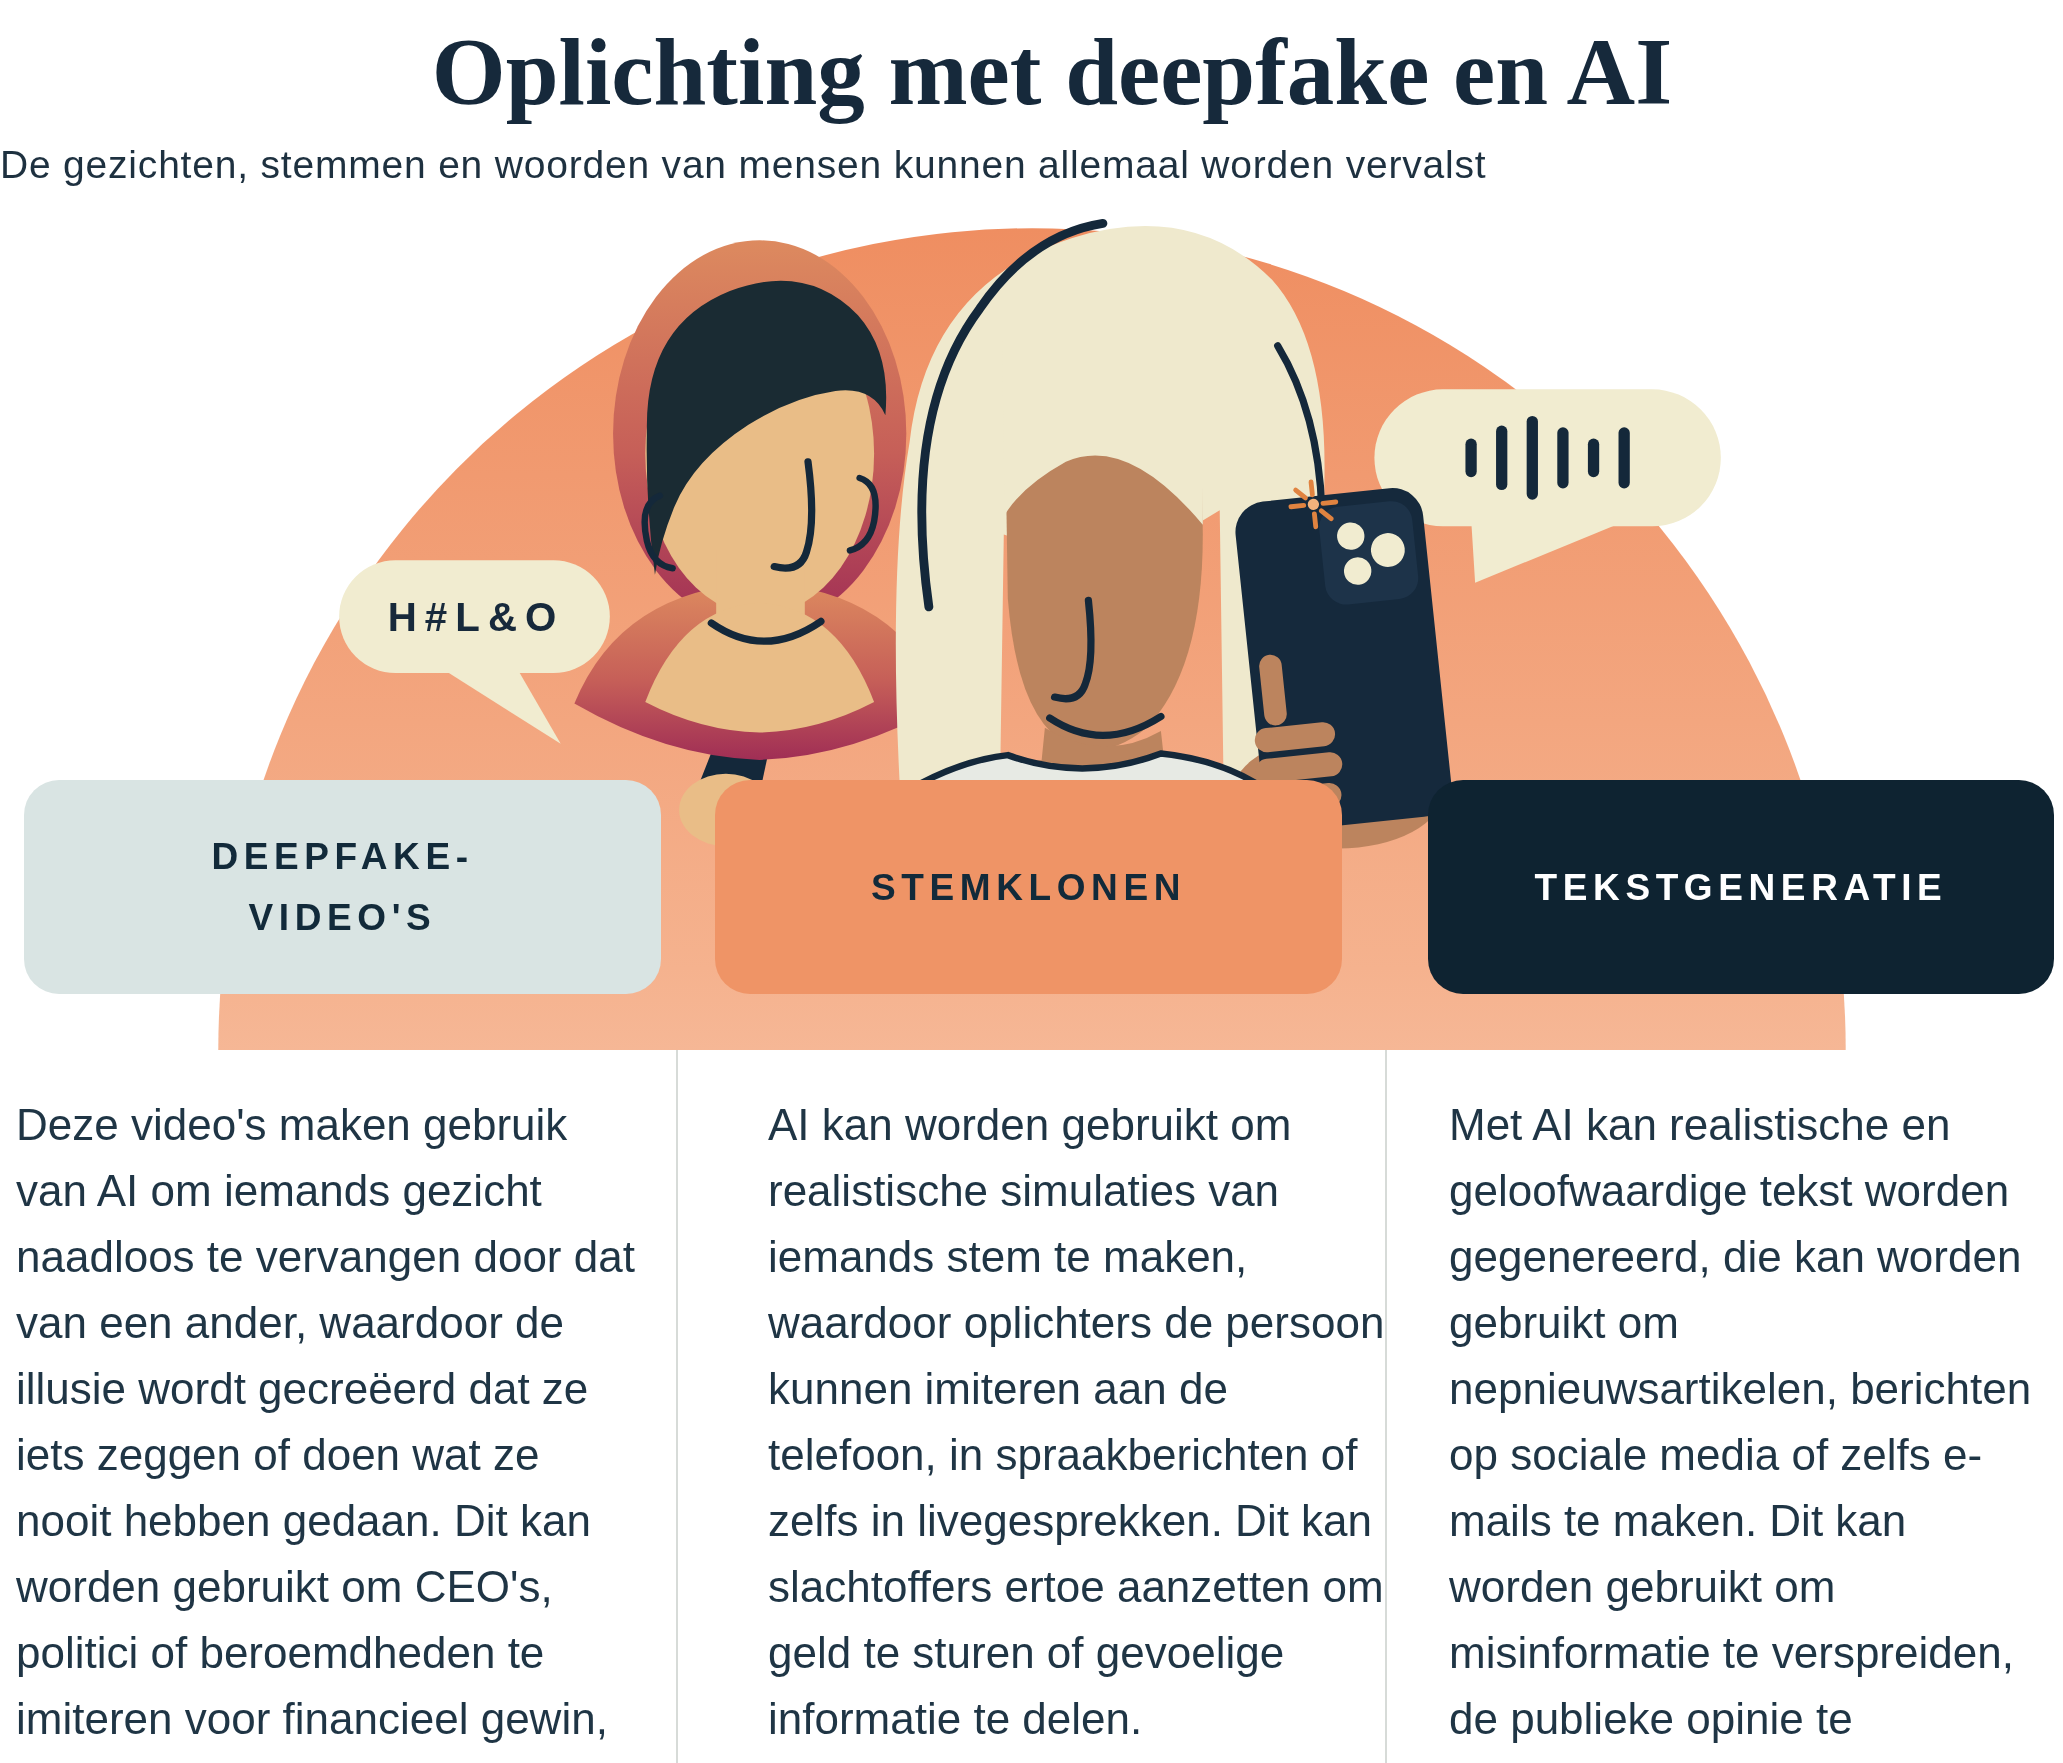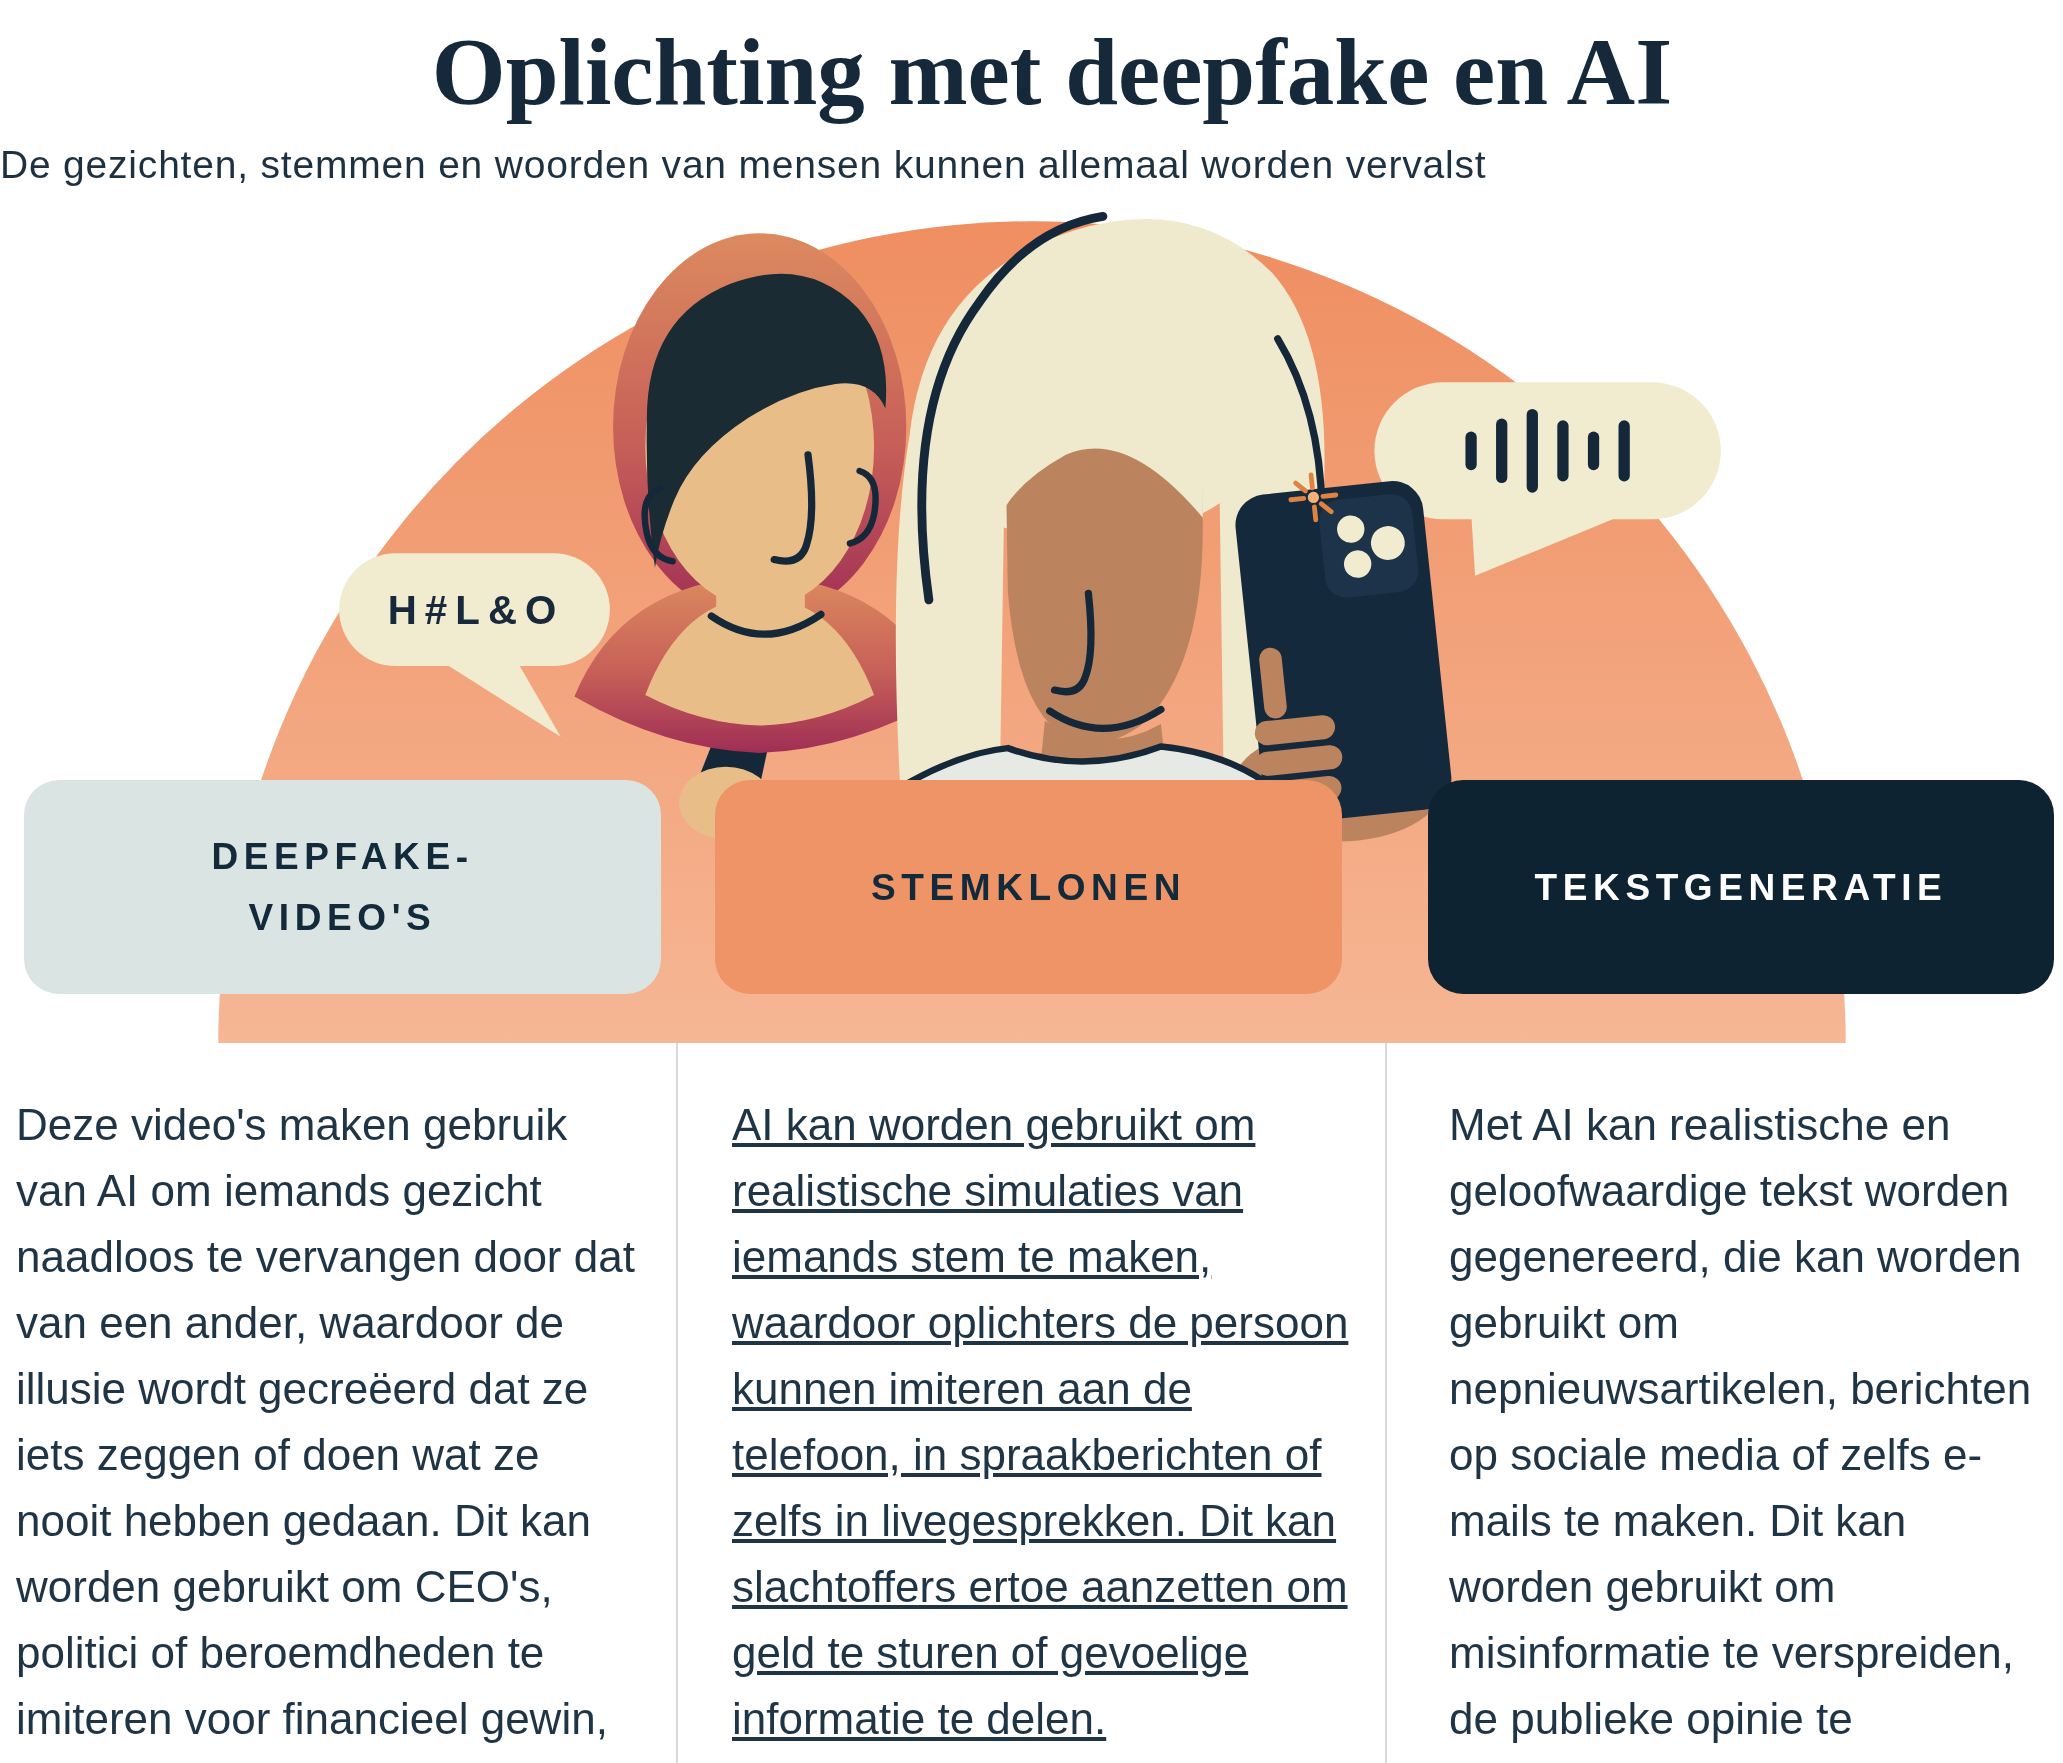--- a/index.html
+++ b/index.html
@@ -10,21 +10,21 @@
   .page-title{
     position:absolute;top:0;left:8px;width:2064px;text-align:center;
     font-family:"Liberation Serif", serif;font-weight:700;
     font-size:95px;line-height:121px;color:#16293b;margin:12px;
   }
   .subtitle{
     position:absolute;top:143px;left:0;width:2064px;
     font-size:39px;letter-spacing:0.8px;color:#1e3140;margin:0;
   }
   .illustration{
-    position:absolute;top:189px;left:0;width:1700px;height:854px;z-index:1;
+    position:absolute;top:196px;left:0;width:1700px;height:854px;z-index:1;
   }
   .cards{position:absolute;top:0;left:0;z-index:2;}
   .card{
     position:absolute;top:780px;height:214px;border-radius:35px;
     display:flex;align-items:center;justify-content:center;text-align:center;
   }
   .card-title{
     font-weight:700;font-size:37px;letter-spacing:5.6px;line-height:61px;
     max-width:379px;
   }
@@ -37,21 +37,21 @@
   .divider{
     position:absolute;top:780px;height:984px;width:1.6px;background:#d7dbd8;z-index:0;
   }
   .divider-1{left:676px;}
   .divider-2{left:1385px;}
   .col{
     position:absolute;top:1048px;width:629px;z-index:2;
     font-size:44px;line-height:66px;color:#1f3545;
   }
   .col-1{left:16px;}
-  .col-2{left:732px;text-decoration:underline;}
+  .col-2{left:768px;}
   .col-3{left:1449px;width:613px;}
 </style>
 </head>
 <body>
 
 <h1 class="page-title">Oplichting met deepfake en AI</h1>
 <p class="subtitle">De gezichten, stemmen en woorden van mensen kunnen allemaal worden vervalst</p>
 
 <div class="divider divider-1"></div>
 <div class="divider divider-2"></div>

